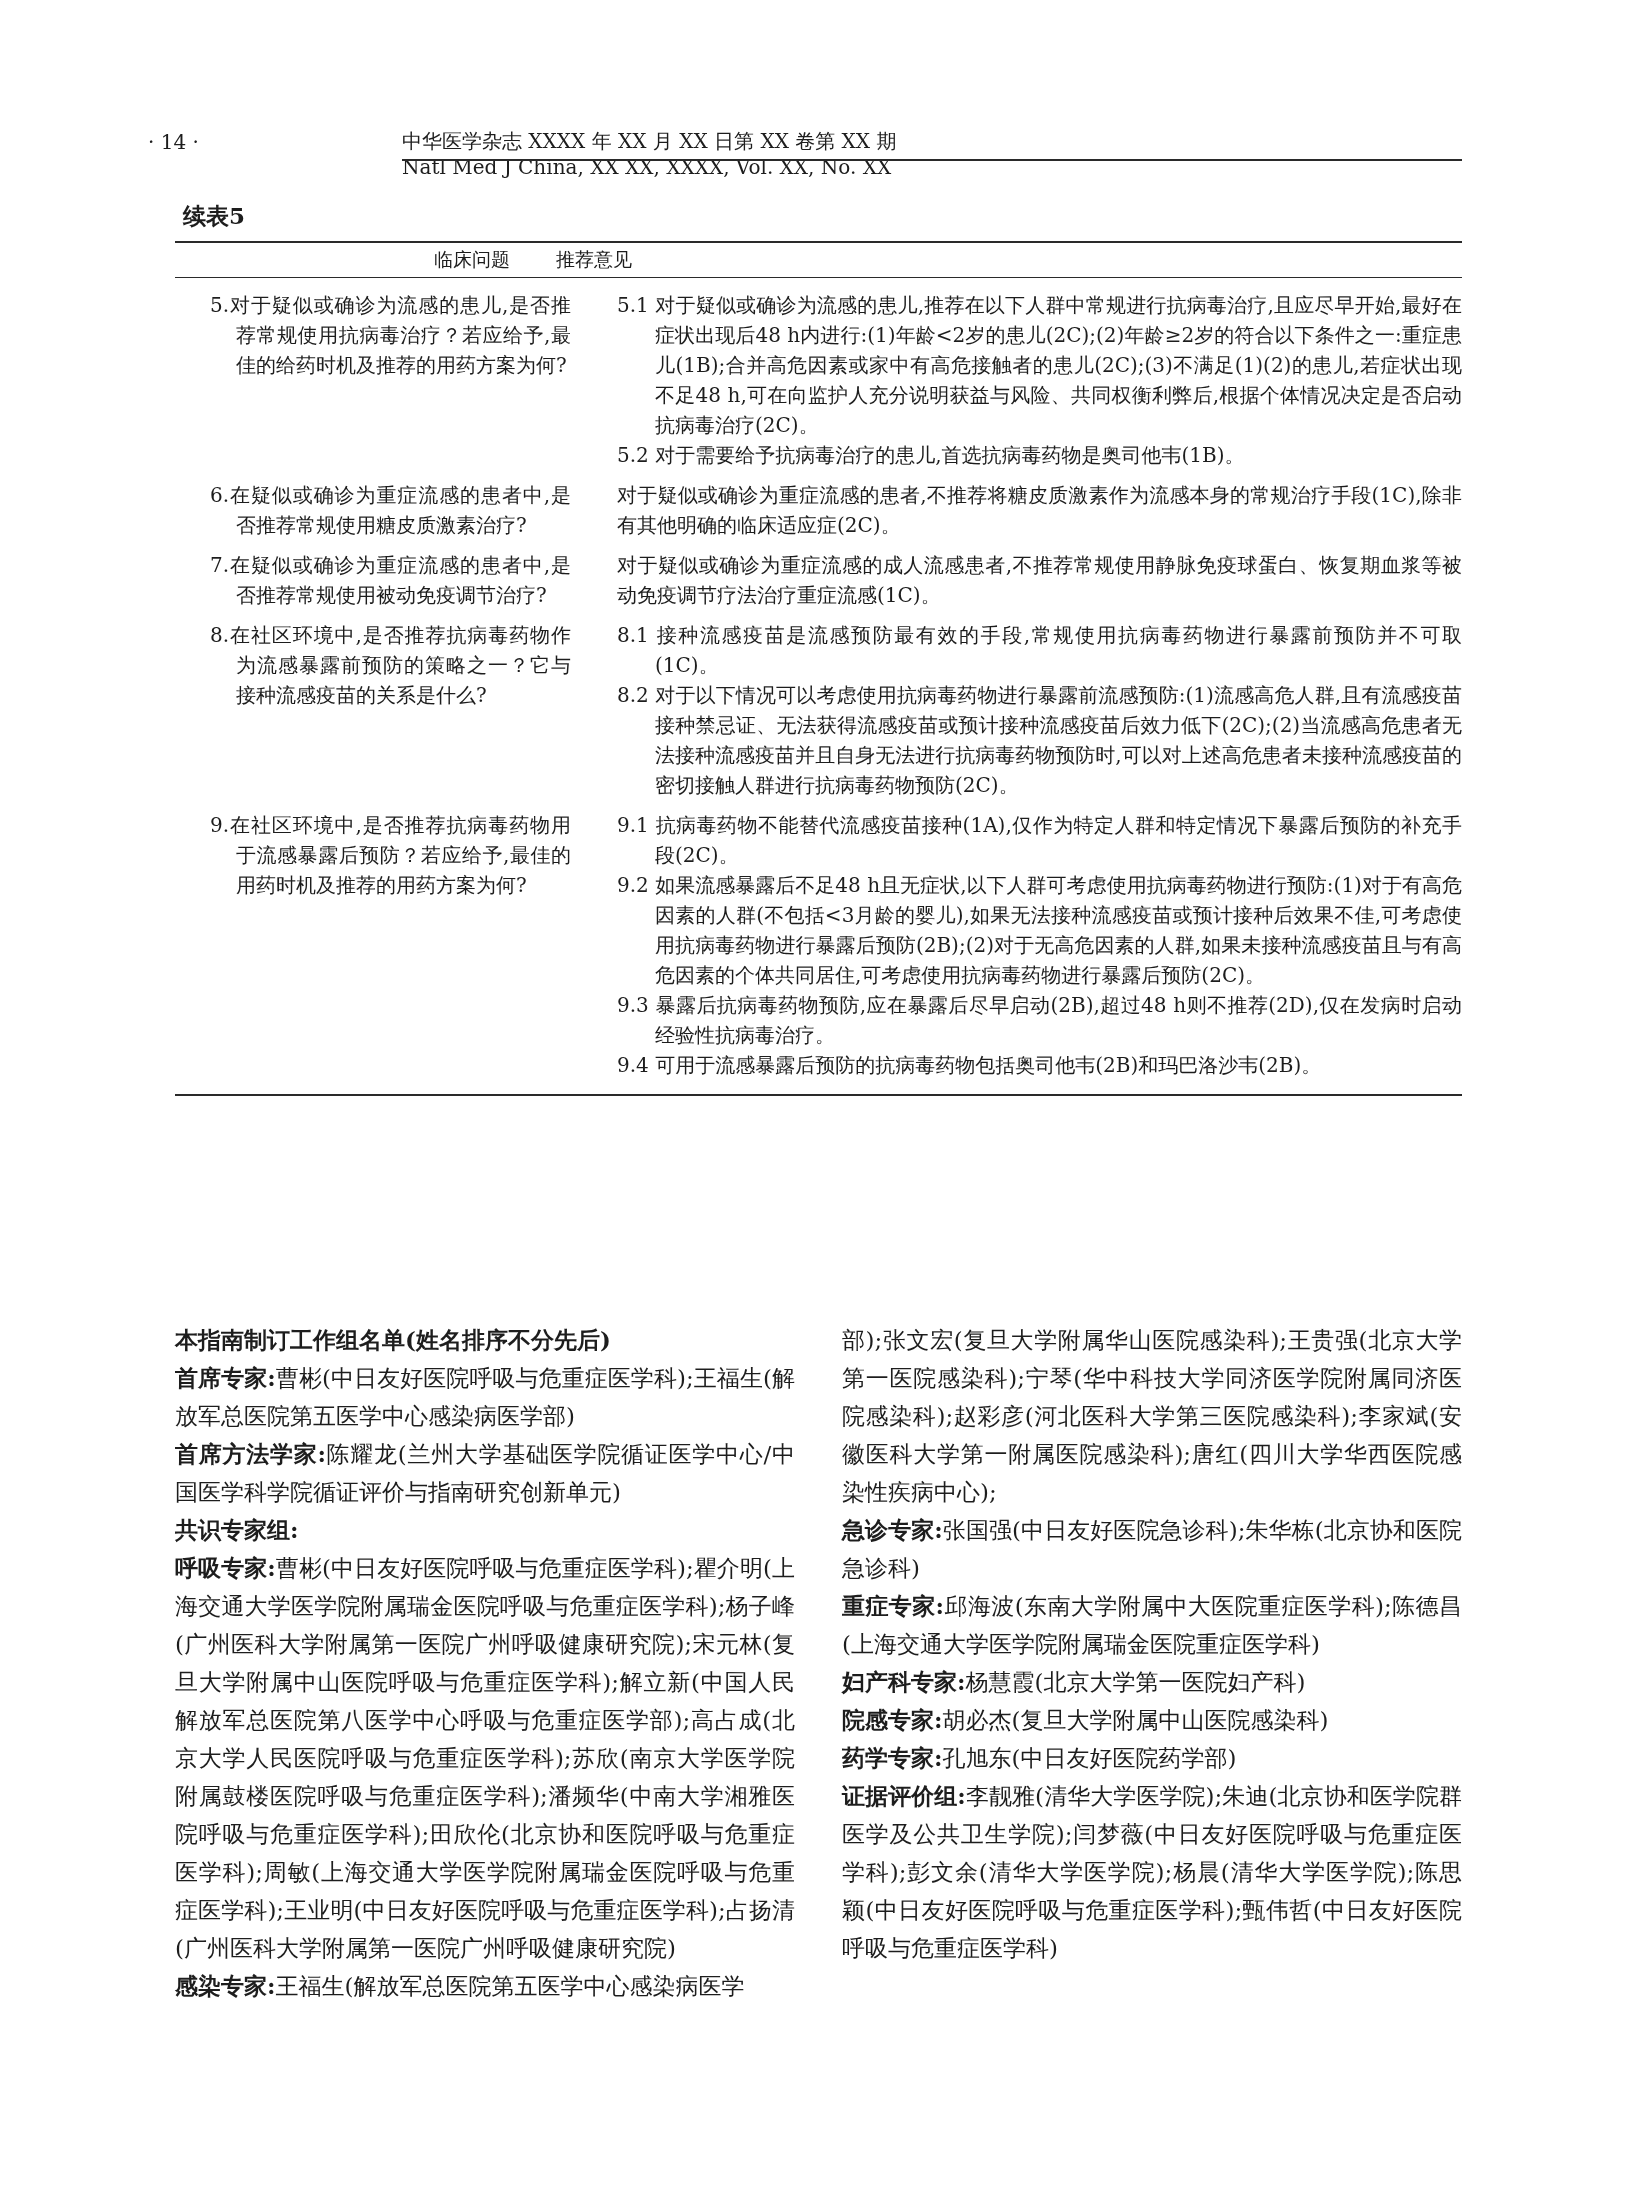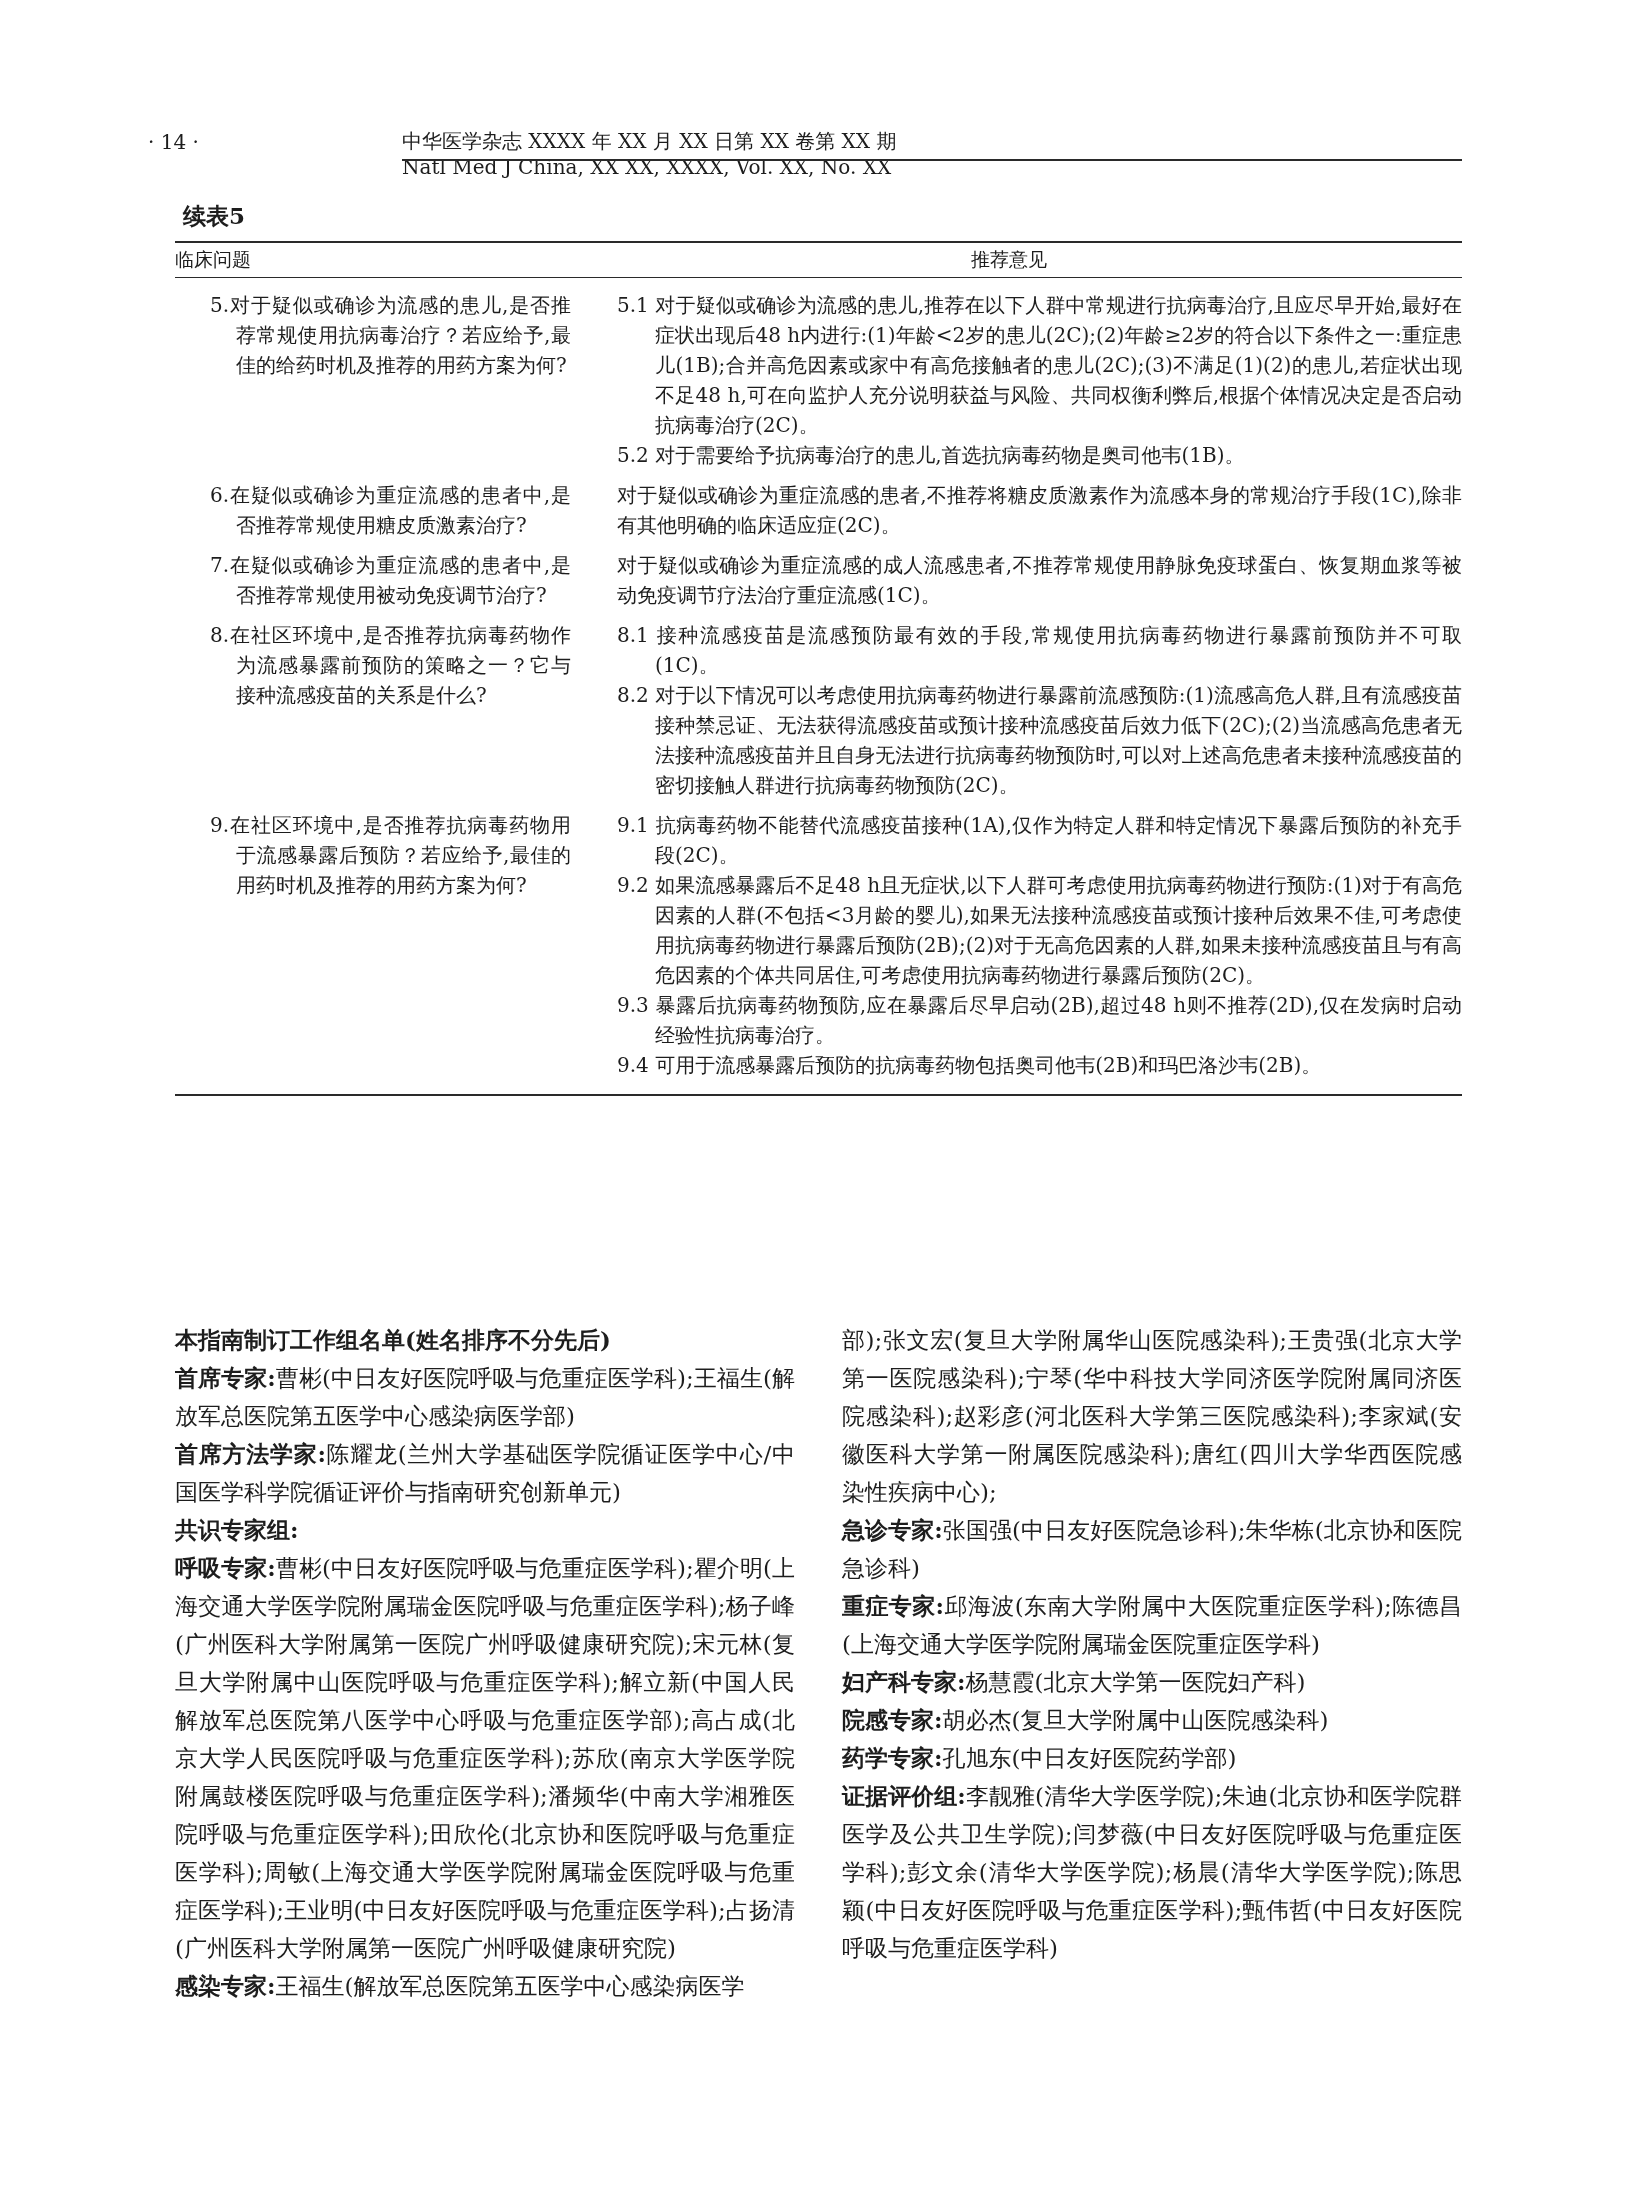--- a/index.html
+++ b/index.html
@@ -35,22 +35,22 @@
     position:absolute;left:175px;top:241px;width:1287px;
     border-top:2.6px solid #2a2a2a;
     border-bottom:2.6px solid #2a2a2a;
     font-size:20px;
   }
   .thead{
     display:flex;align-items:center;
     border-bottom:1.6px solid #2a2a2a;
     height:34px;font-size:19px;
   }
-  .th-q{width:335px;text-align:left;}
-  .th-r{flex:1;margin-left:46px;text-align:center;}
+  .th-q{width:335px;text-align:right;}
+  .th-r{flex:1;margin-left:46px;text-align:left;}
   .tbody{padding:12px 0 12px;}
   .trow{display:flex;margin-bottom:10px;margin-left:35px;}
   .trow:last-child{margin-bottom:2px;}
   .cell-q{
     width:335px;flex:none;
     line-height:30px;text-align:justify;
     padding-left:26px;text-indent:-26px;
   }
   .cell-r{flex:1;margin-left:46px;line-height:30px;text-align:justify;}
   .cell-r p{margin:0;}

